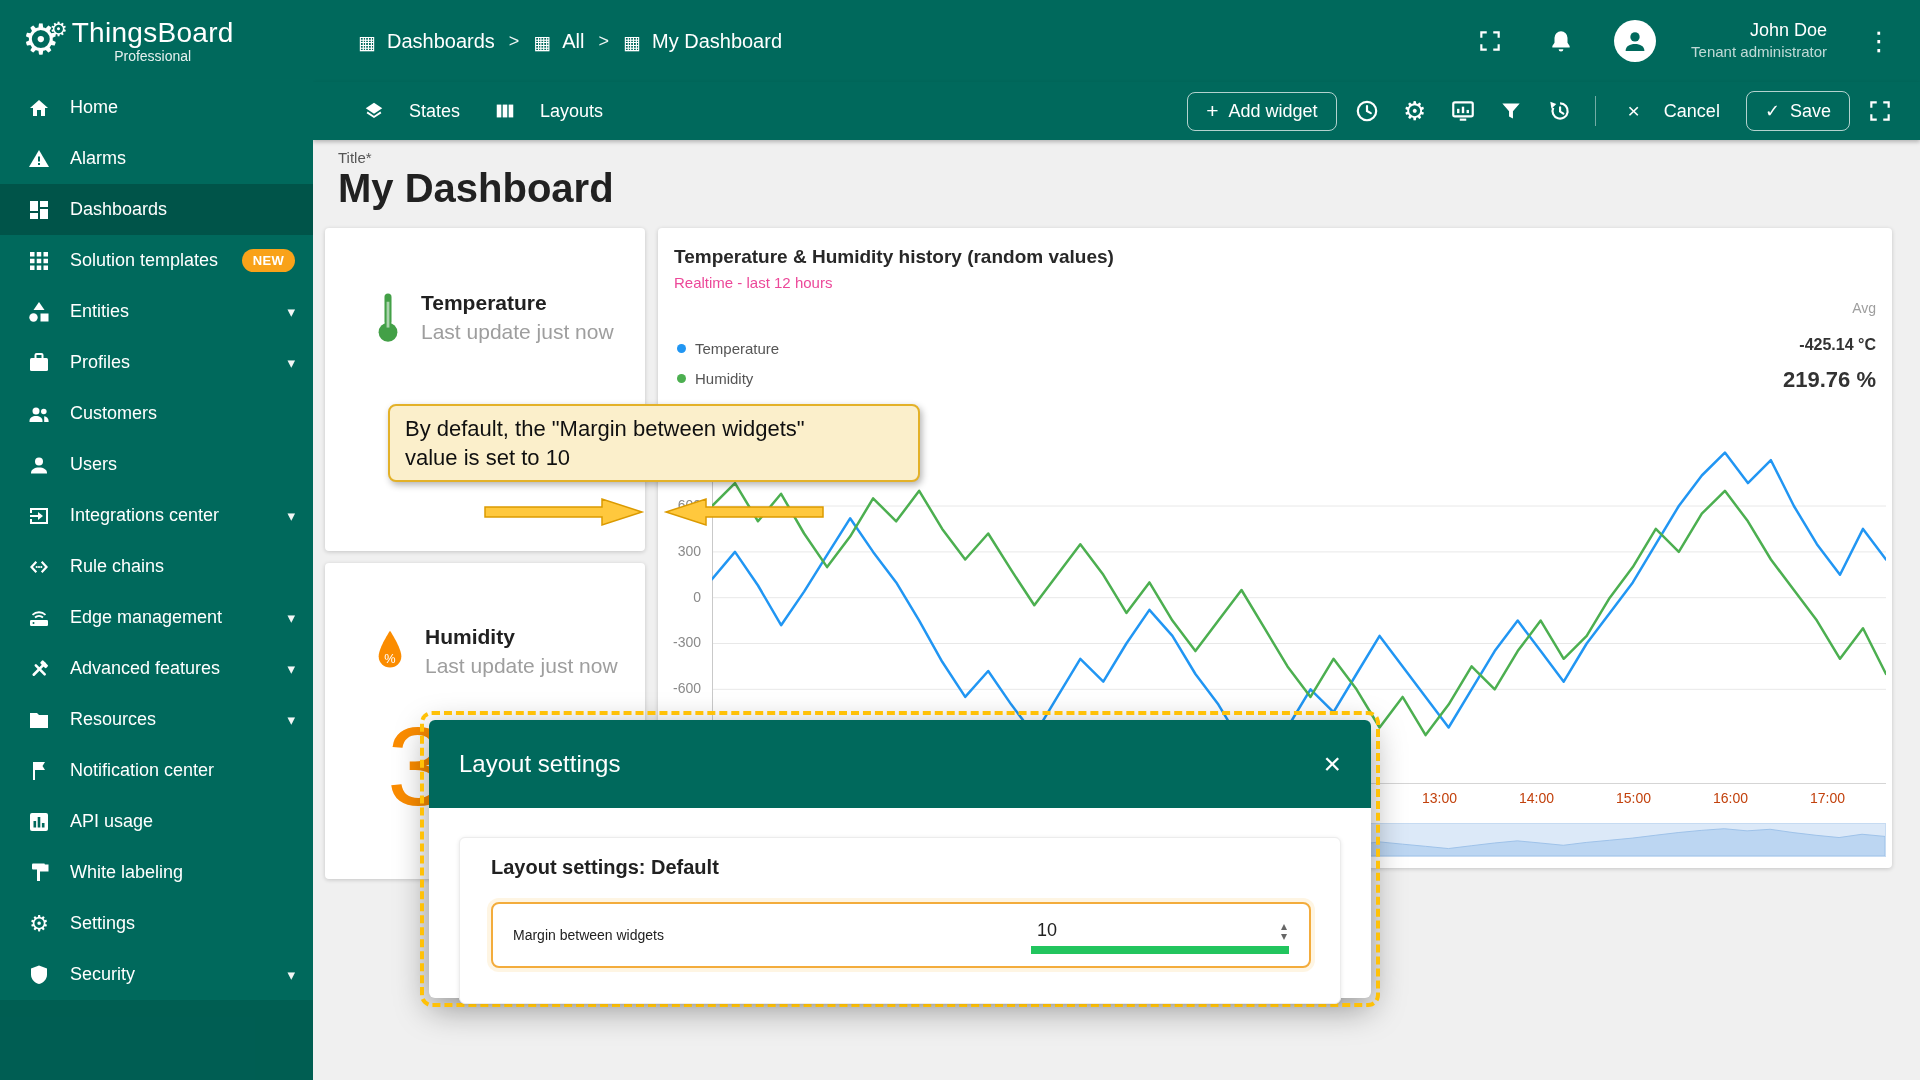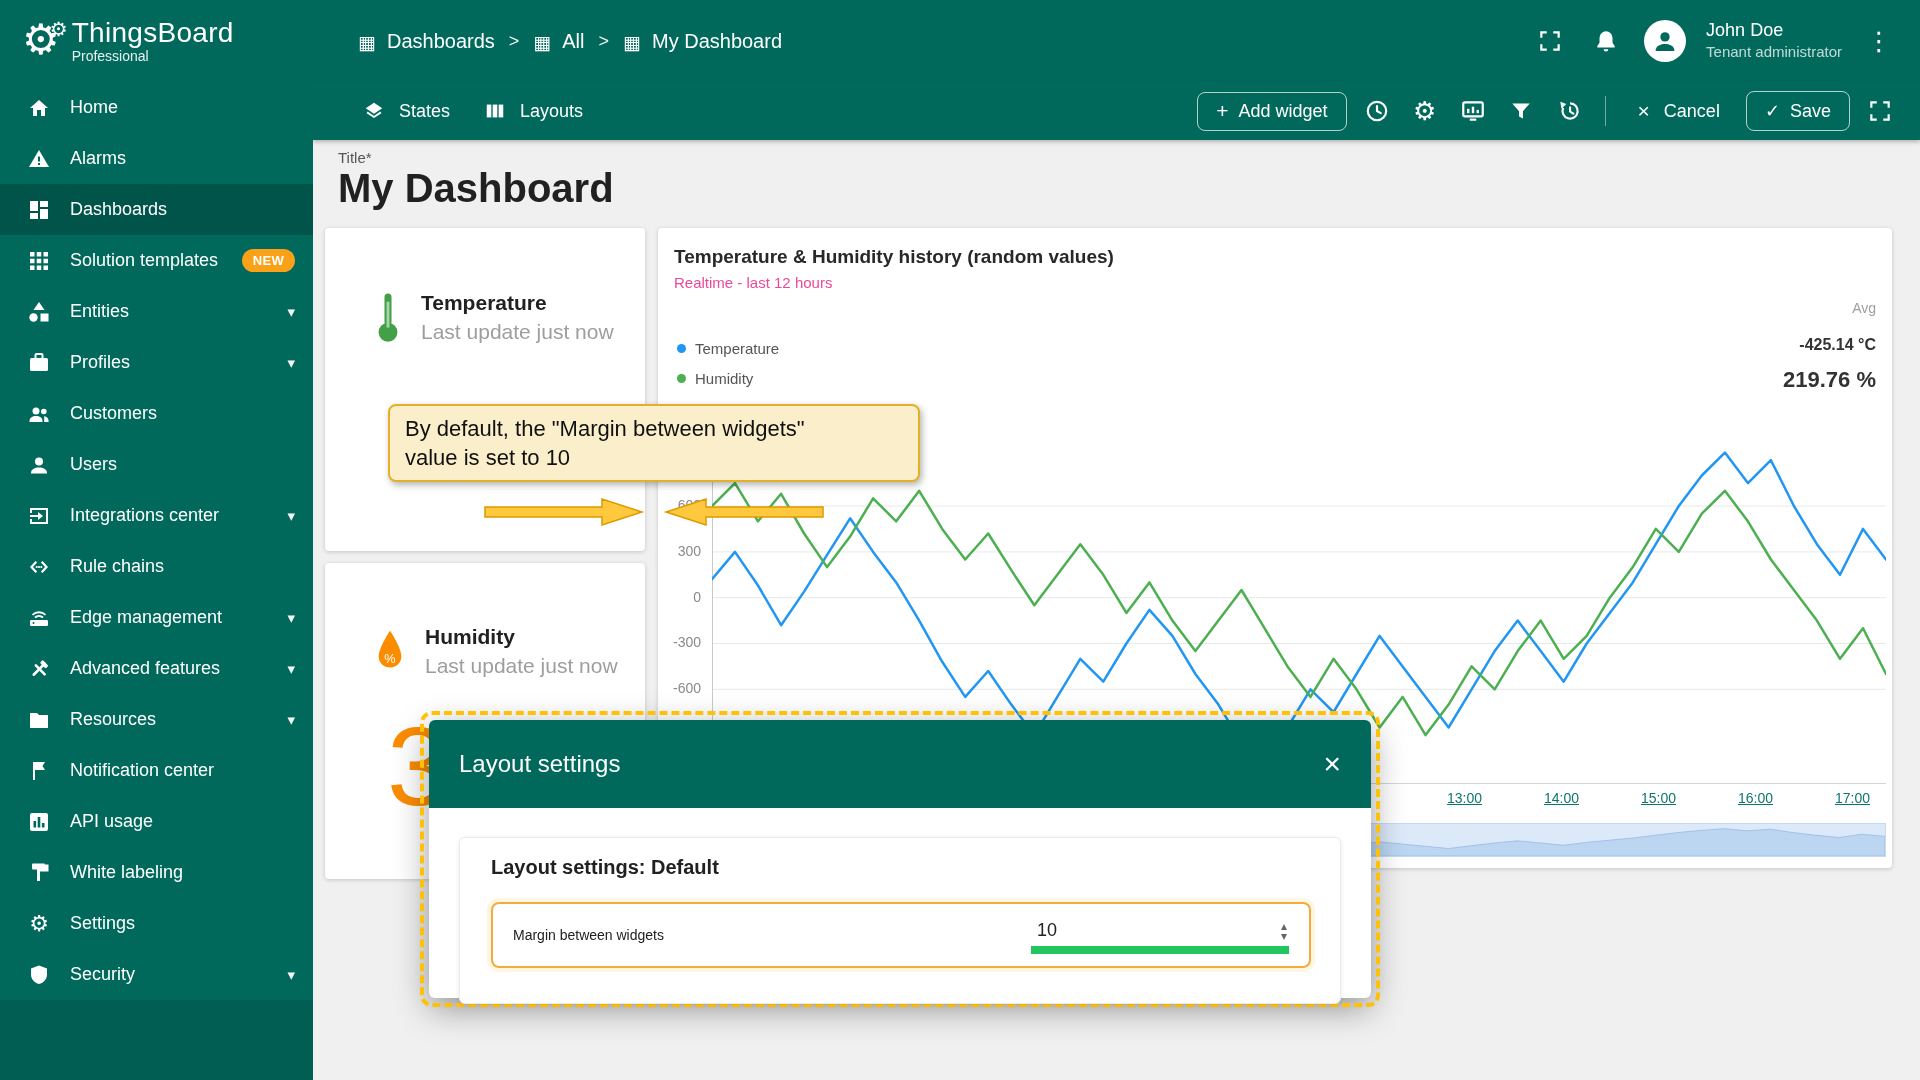--- a/index.html
+++ b/index.html
@@ -7,54 +7,54 @@
          font-family:"Liberation Sans","DejaVu Sans",sans-serif; }
   .app { position:relative; width:1920px; height:1080px; background:#f0f0f0; overflow:hidden; }
 
   
   .sidebar { position:absolute; left:0; top:0; width:313px; height:1080px; background:#00695C; z-index:30; }
   .sidebar::after{ content:""; position:absolute; left:0; right:0; bottom:0; height:80px; background:rgba(0,0,0,.10); }
   .logo { height:82px; display:flex; align-items:center; padding-left:22px; }
   .logo-gear { font-size:42px; color:#fff; margin-right:12px; position:relative; top:-2px;}
   .logo-gear .small-gear{ position:absolute; font-size:20px; right:-8px; top:2px;}
   .logo-name { color:#fff; font-size:28px; font-weight:500; line-height:30px; letter-spacing:.3px;}
-  .logo-edition { color:rgba(255,255,255,.9); font-size:14px; text-align:left; }
+  .logo-edition { color:rgba(255,255,255,.9); font-size:14px; text-align:center; }
   nav { padding-top:0; }
   .nav-item { height:51px; display:flex; align-items:center; padding:0 18px 0 26px; color:#fff; cursor:pointer; }
   .nav-item.active { background:rgba(0,0,0,.20); }
   .nav-icon { width:26px; height:26px; margin-right:18px; display:flex; align-items:center; justify-content:center;
               font-size:22px; color:#fff; flex:none; }
   .nav-icon svg { width:24px; height:24px; fill:#fff; }
   .nav-label { font-size:18px; white-space:nowrap; }
   .nav-chevron { margin-left:auto; font-size:15px; opacity:.95; }
   .badge-new { margin-left:auto; background:#F9A219; color:#fff; font-size:13px; font-weight:700;
                padding:4px 11px; border-radius:13px; letter-spacing:.3px; }
 
   
   .topbar { position:absolute; left:313px; top:0; width:1607px; height:82px; background:#00695C; z-index:20;
             display:flex; align-items:center; color:#fff; }
   .breadcrumb { display:flex; align-items:center; padding-left:45px; font-size:20px; gap:14px; }
   .crumb { display:flex; align-items:center; gap:11px; cursor:pointer; }
   .crumb-icon { font-size:19px; position:relative; top:1px; }
   .crumb-sep { font-size:18px; opacity:.95; }
-  .topbar-right { margin-left:auto; display:flex; align-items:center; gap:20px; padding-right:24px; }
+  .topbar-right { margin-left:auto; display:flex; align-items:center; gap:35px; padding-right:24px;text-align:right; }
   .icon-btn { width:36px; height:36px; display:flex; align-items:center; justify-content:center; cursor:pointer; color:#fff; }
   .icon-btn svg { width:26px; height:26px; }
   .avatar { width:42px; height:42px; border-radius:50%; background:#fff; display:flex; align-items:center; justify-content:center; cursor:pointer; flex:none;}
   .avatar svg { width:28px; height:28px; fill:#00695C; }
   .user-block { line-height:21px; }
   .user-name { font-size:18px; color:#fff; }
   .user-role { font-size:15px; color:rgba(255,255,255,.75); }
   .kebab { font-size:26px; color:#fff; cursor:pointer; padding:0 4px; }
 
   
   .toolbar { position:absolute; left:313px; top:82px; width:1607px; height:58px; background:#00695C; z-index:20;
              display:flex; align-items:center; color:#fff; box-shadow:0 2px 4px rgba(0,0,0,.25); }
   .tb-left { display:flex; gap:6px; padding-left:36px; }
-  .flat-btn { display:flex; align-items:center; gap:14px; color:#fff; font-size:18px; padding:8px 14px;
+  .flat-btn { display:flex; align-items:center; gap:24px; color:#fff; font-size:18px; padding:8px 14px;
               border-radius:6px; cursor:pointer; background:transparent; border:none; }
   .flat-btn svg { width:22px; height:22px; fill:#fff; }
   .tb-right { margin-left:auto; display:flex; align-items:center; gap:12px; padding-right:22px; }
   .outline-btn { border:1px solid rgba(255,255,255,.7); border-radius:8px; color:#fff; font-size:18px;
                  padding:8px 18px; display:flex; gap:10px; align-items:center; background:transparent; cursor:pointer; }
   .plus-glyph { font-size:21px; line-height:18px; }
   .tb-divider { width:1px; height:30px; background:rgba(255,255,255,.45); margin:0 6px; }
   .check-glyph { font-size:18px; }
   .x-glyph { font-size:21px; line-height:18px; }
 
@@ -79,21 +79,21 @@
   .legend-row { display:flex; align-items:center; gap:9px; font-size:15px; color:#555; height:20px; margin-bottom:10px; cursor:pointer;}
   .dot { width:9px; height:9px; border-radius:50%; flex:none; }
   .avg-head { position:absolute; right:16px; top:72px; font-size:14px; color:#9e9e9e; }
   .avg-val-1 { position:absolute; right:16px; top:108px; font-size:16px; font-weight:700; color:#333; }
   .avg-val-2 { position:absolute; right:16px; top:139px; font-size:22px; font-weight:700; color:#333; }
 
   .plot-svg { position:absolute; left:54px; top:220px; width:1174px; height:336px; }
   .y-labels { position:absolute; left:0; top:220px; width:47px; height:336px; }
   .ylab { position:absolute; right:4px; width:43px; text-align:right; font-size:14px; color:#8a8a8a; }
   .x-labels { position:absolute; left:54px; top:562px; width:1174px; height:20px; }
-  .xlab { position:absolute; width:60px; text-align:right; font-size:14px; color:#0f766e;text-decoration:underline; }
+  .xlab { position:absolute; width:60px; text-align:left; font-size:14px; color:#c2410c; }
   .overview { position:absolute; left:54px; top:595px; width:1174px; height:34px; background:#dce9f8;
               border:1px solid #c6dbf2; cursor:ew-resize; }
   .overview svg { width:100%; height:100%; display:block; }
 
   
   .tooltip { position:absolute; left:75px; top:264px; width:532px; background:#FBEFCB; border:2px solid #E3B128;
              border-radius:8px; padding:8px 15px; font-size:22px; color:#101010; line-height:29px;
              box-shadow:2px 3px 7px rgba(0,0,0,.3); z-index:40; }
   .arrows { position:absolute; left:171px; top:356px; z-index:41; }
 

